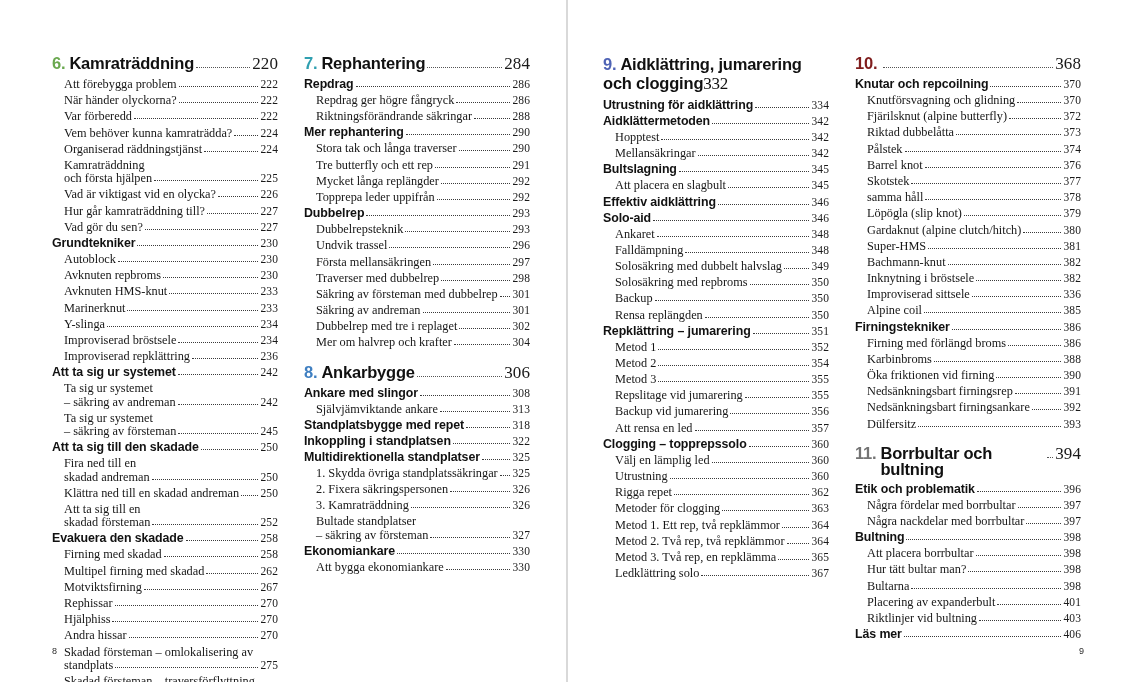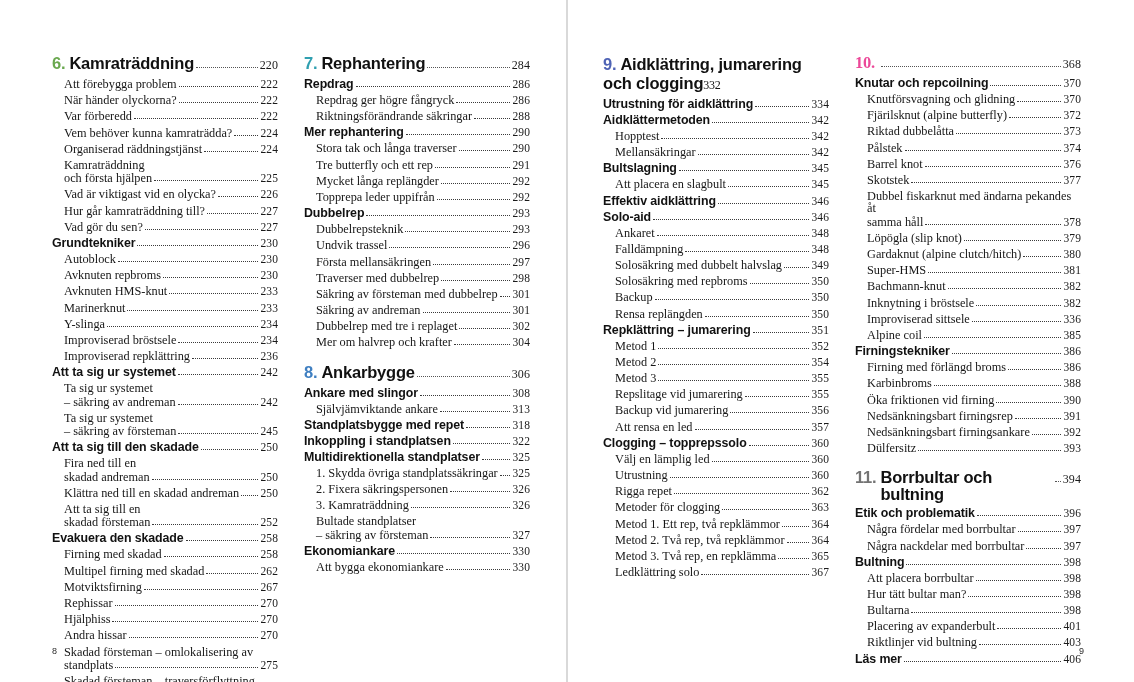--- a/index.html
+++ b/index.html
@@ -78,21 +78,21 @@
   .chapter {
     font-family: "Liberation Sans", sans-serif;
     font-weight: bold;
     font-size: 16.5px;
     margin-top: 0;
     margin-bottom: 5px;
     letter-spacing: -0.2px;
   }
   .chapter .num { margin-right: 4px; }
   .chapter .dots { border-bottom: 1px dotted #555; margin-bottom: 4px; }
-  .chapter .pg { font-family: "Liberation Serif", serif; font-size: 12px; font-weight: normal; }
+  .chapter .pg { font-family: "Liberation Serif", serif; font-size: 17px; font-weight: normal; }
   .chapter.multiline { display: block; }
   .chapter.multiline .line1 { display: block; }
   .chapter.multiline .line2 { display: flex; align-items: baseline; width: 100%; }
 
   
   .sec {
     font-family: "Liberation Sans", sans-serif;
     font-weight: bold;
     font-size: 12.4px;
     margin-top: 2px;
@@ -646,21 +646,21 @@
             <span class="pg">365</span>
           </div>
           <div class="entry item">
             <span class="txt">Ledklättring solo</span>
             <span class="dots"></span>
             <span class="pg">367</span>
           </div>
         </div>
       <div class="col" id="col-4">
           <div class="entry chapter">
-            <span class="num" style="color: #ec4899; font-family: Liberation Serif, serif;">10.</span>
+            <span class="num" style="color: #7f1d1d;">10.</span>
             <span class="dots"></span>
             <span class="pg">368</span>
           </div>
           <div class="entry sec">
             <span class="txt">Knutar och repcoilning</span>
             <span class="dots"></span>
             <span class="pg">370</span>
           </div>
           <div class="entry item">
             <span class="txt">Knutförsvagning och glidning</span>
@@ -684,23 +684,20 @@
           </div>
           <div class="entry item">
             <span class="txt">Barrel knot</span>
             <span class="dots"></span>
             <span class="pg">376</span>
           </div>
           <div class="entry item">
             <span class="txt">Skotstek</span>
             <span class="dots"></span>
             <span class="pg">377</span>
-          </div>
-          <div class="entry item wrap-first">
-            <span class="txt">Dubbel fiskarknut med ändarna pekandes åt</span>
           </div>
           <div class="entry item">
             <span class="txt">samma håll</span>
             <span class="dots"></span>
             <span class="pg">378</span>
           </div>
           <div class="entry item">
             <span class="txt">Löpögla (slip knot)</span>
             <span class="dots"></span>
             <span class="pg">379</span>

